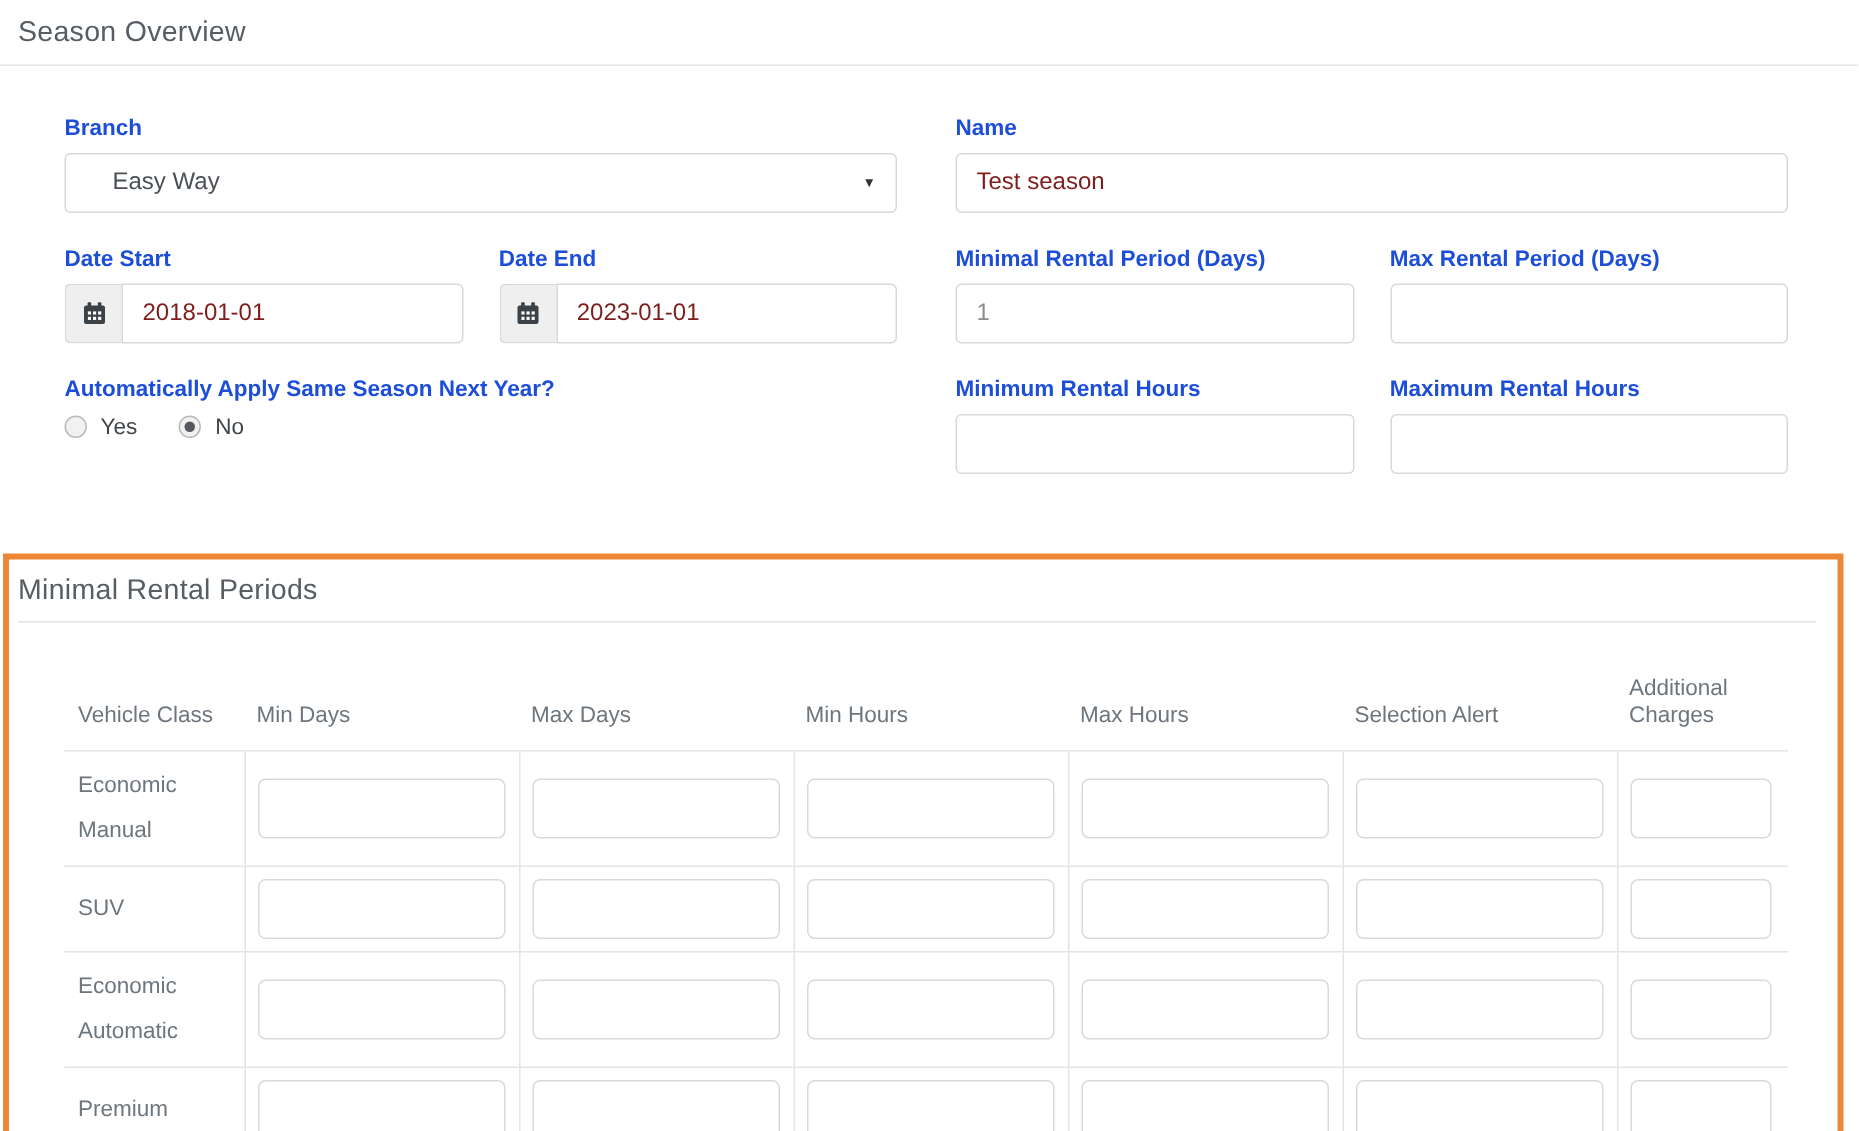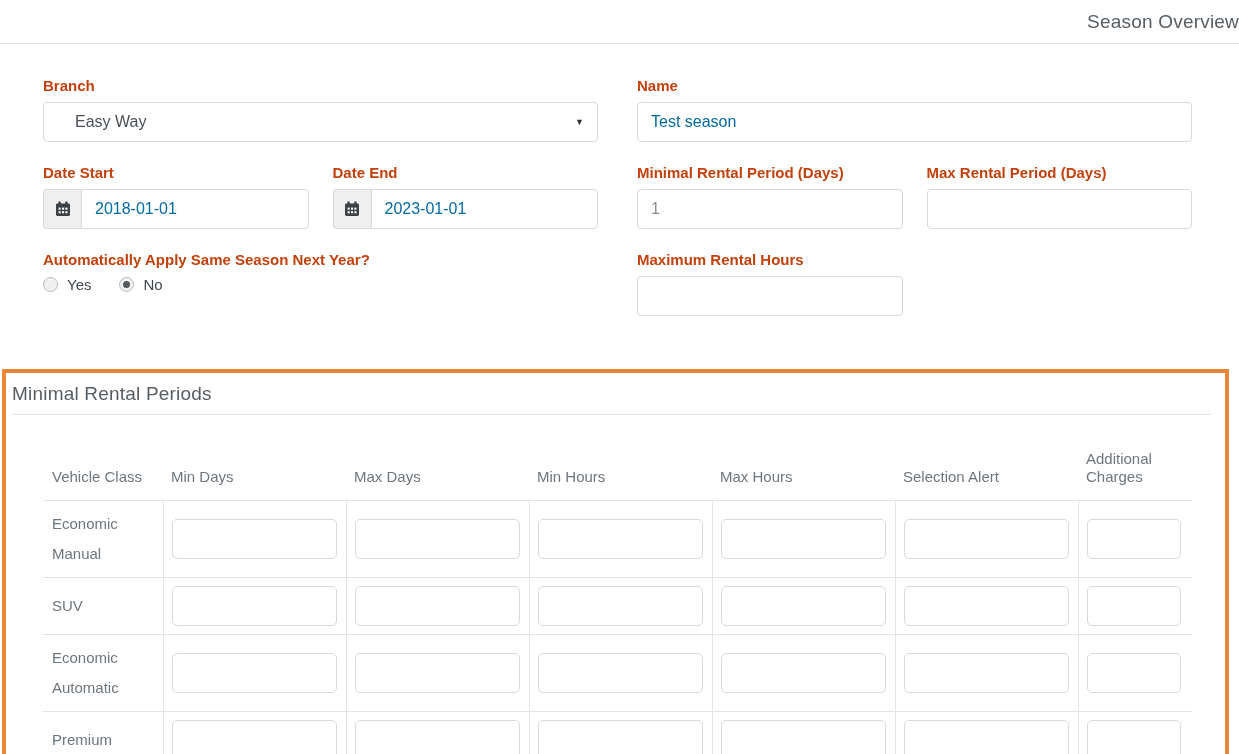--- a/index.html
+++ b/index.html
@@ -5,39 +5,39 @@
   * { margin:0; padding:0; box-sizing:border-box; }
   html,body { background:#fff; }
   body {
     width:1239px; height:754px; overflow:hidden;
     font-family:"Liberation Sans", sans-serif;
     color:#33383d;
   }
   
   .page-header {
     height:44px; border-bottom:1px solid #e2e2e2;
-    display:flex; align-items:center; padding-left:12px;justify-content:flex-end;
+    display:flex; align-items:center; padding-left:12px;
   }
   .section-title { font-size:19px; font-weight:400; color:#565d63; letter-spacing:.2px; }
 
   
   .form-grid {
     display:grid; grid-template-columns:1fr 1fr; column-gap:39px;
     padding:33px 47px 0 43px;
   }
   .col { display:flex; flex-direction:column; }
   .field { margin-bottom:22px; }
   .field-label {
-    display:block; font-size:15px; font-weight:700; color:#c2410c; margin-bottom:8px;
+    display:block; font-size:15px; font-weight:700; color:#1d4ed8; margin-bottom:8px;
   }
   .sub-grid { display:grid; grid-template-columns:1fr 1fr; column-gap:24px; }
 
   .text-input {
     width:100%; height:40px; border:1px solid #d8d8d8; border-radius:4px;
-    padding:0 13px; font-size:16px; color:#0369a1;
+    padding:0 13px; font-size:16px; color:#7f1d1d;
     font-family:"Liberation Sans", sans-serif; background:#fff; outline:none;
   }
   .text-input.light { color:#8a8e92; }
 
   
   .select-box {
     position:relative; width:100%; height:40px; border:1px solid #d8d8d8; border-radius:4px;
     display:flex; align-items:center; padding:0 31px; font-size:16px; color:#4a5056;
     background:#fff; cursor:pointer;
   }
@@ -193,20 +193,24 @@
         <input class="text-input light" value="1" style="">
       </div>
       <div>
         <span class="field-label">Max Rental Period (Days)</span>
         <input class="text-input" value="" style="">
       </div>
     </div>
 
     <div class="sub-grid field">
       <div>
+        <span class="field-label">Minimum Rental Hours</span>
+        <input class="text-input" value="" style="">
+      </div>
+      <div>
         <span class="field-label">Maximum Rental Hours</span>
         <input class="text-input" value="" style="">
       </div>
     </div>
   </div>
 </div>
 
 <div class="highlight-section">
   <div class="highlight-header">
     <span class="section-title">Minimal Rental Periods</span>

